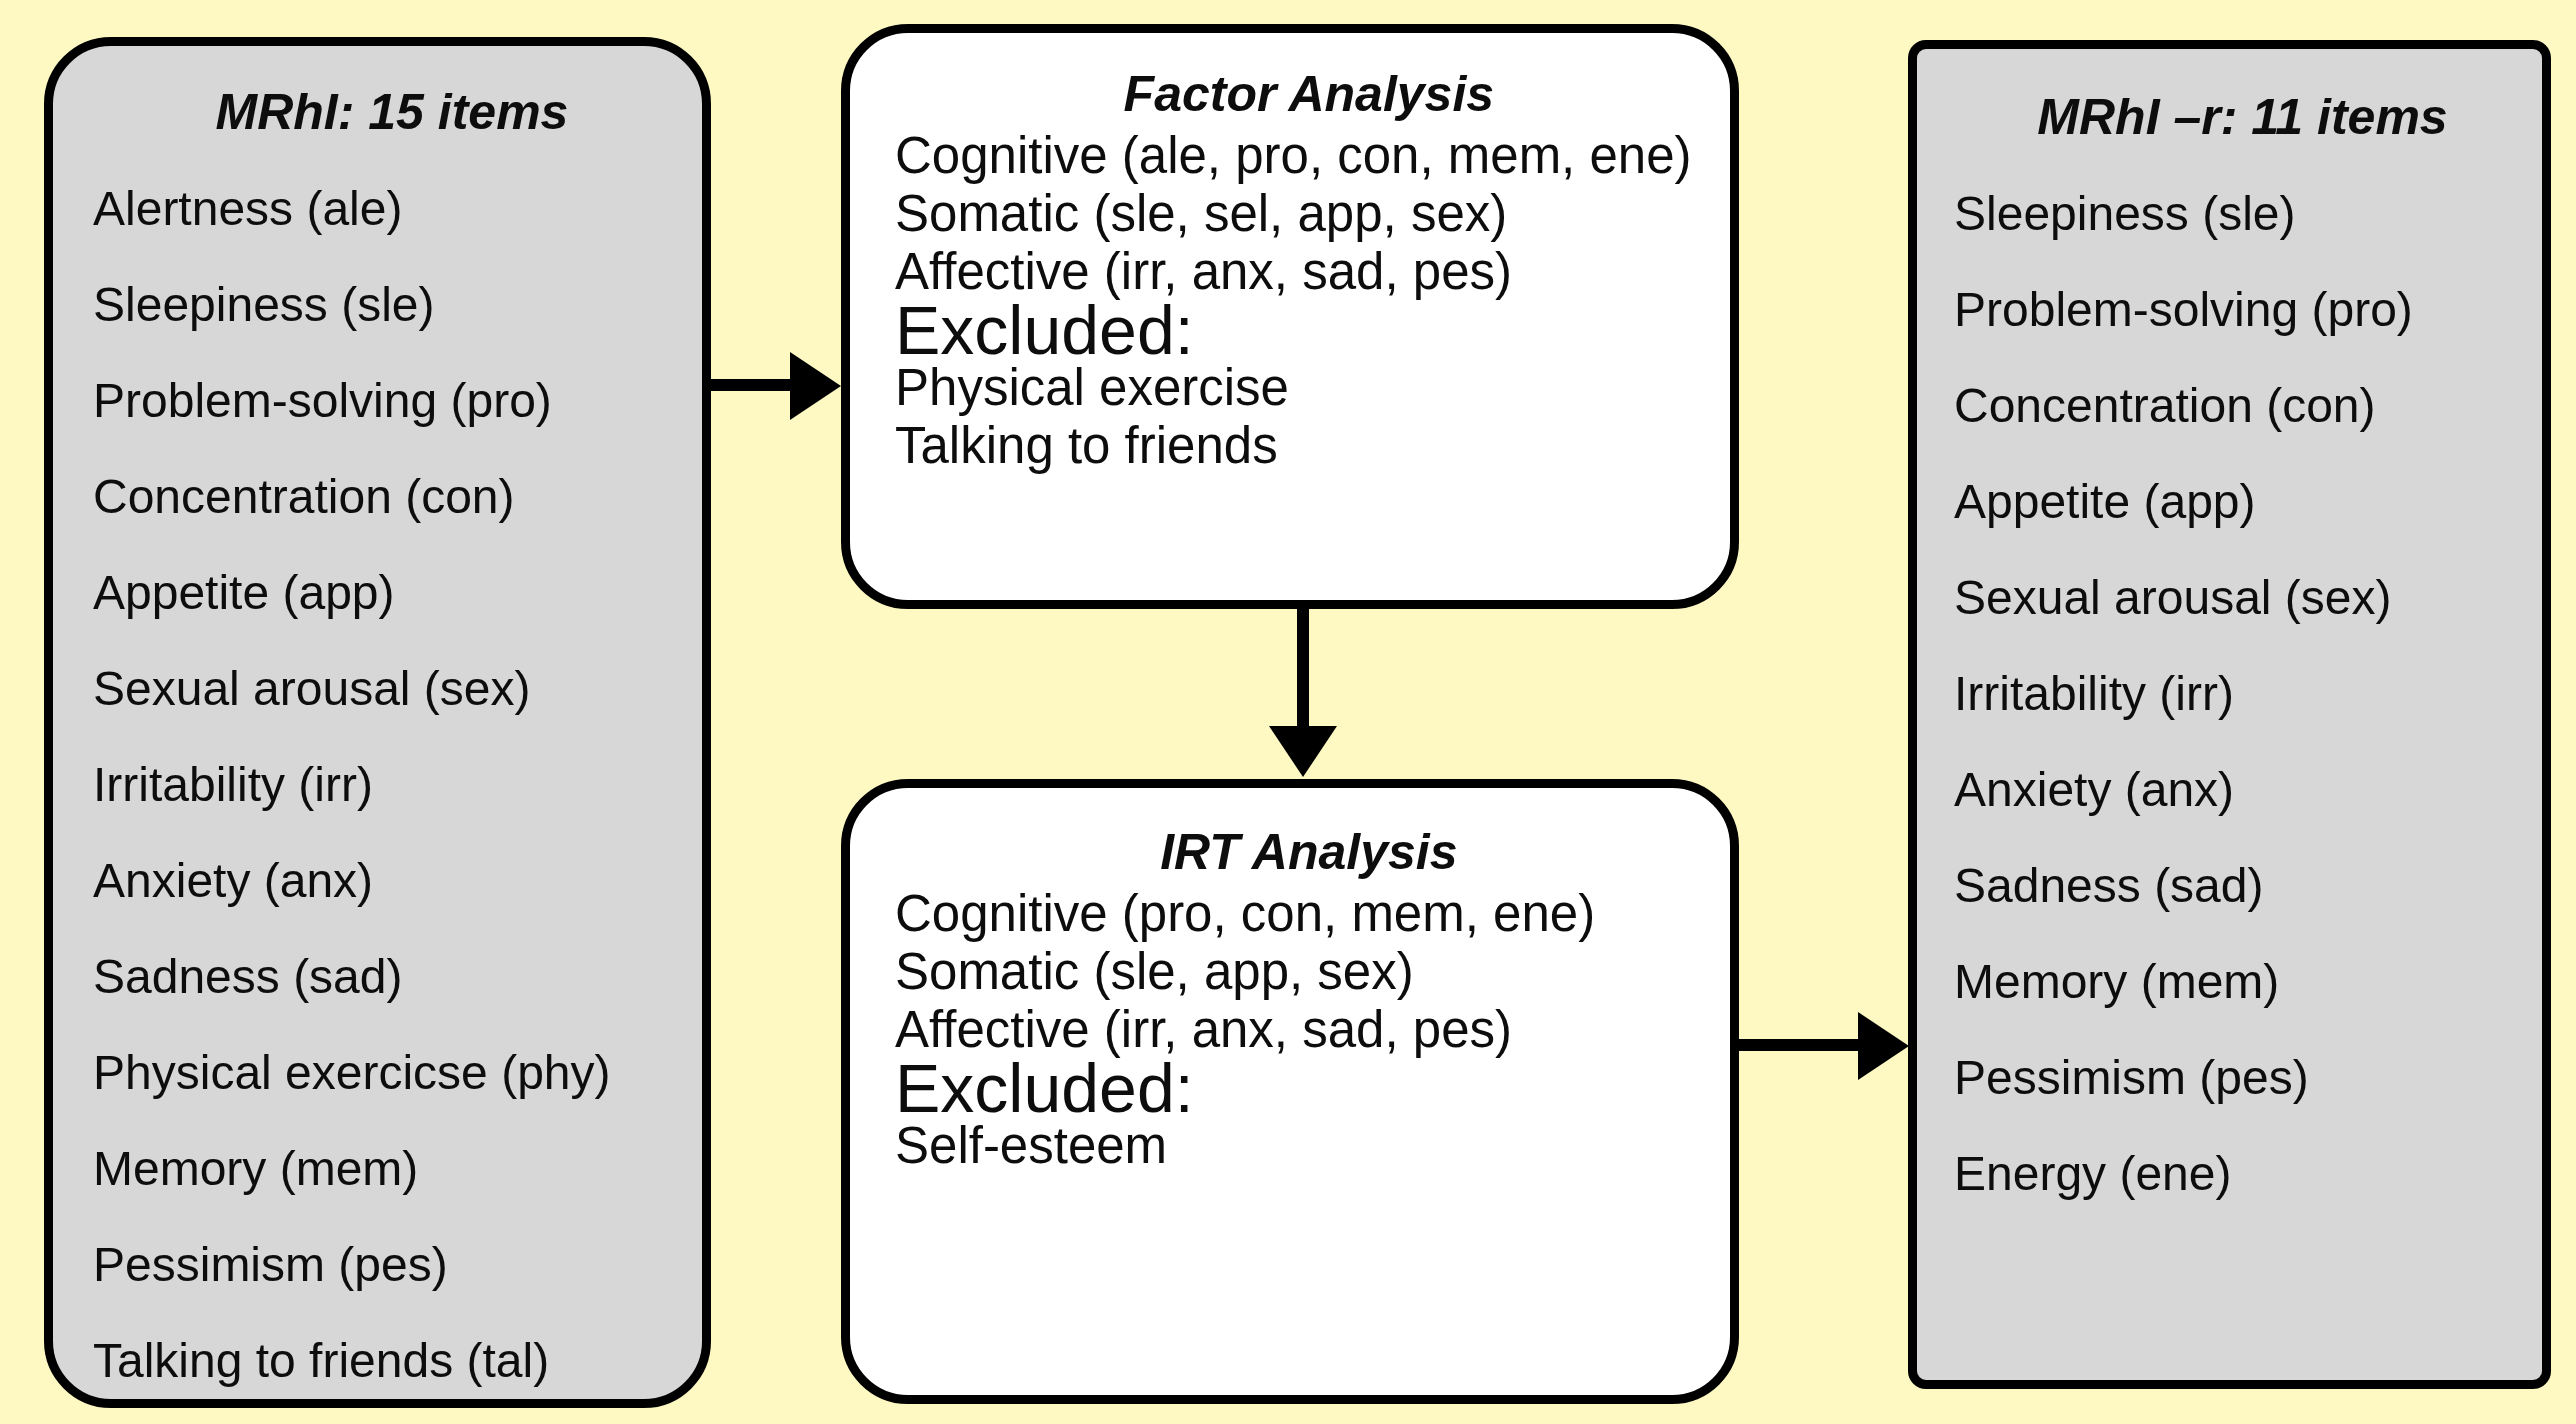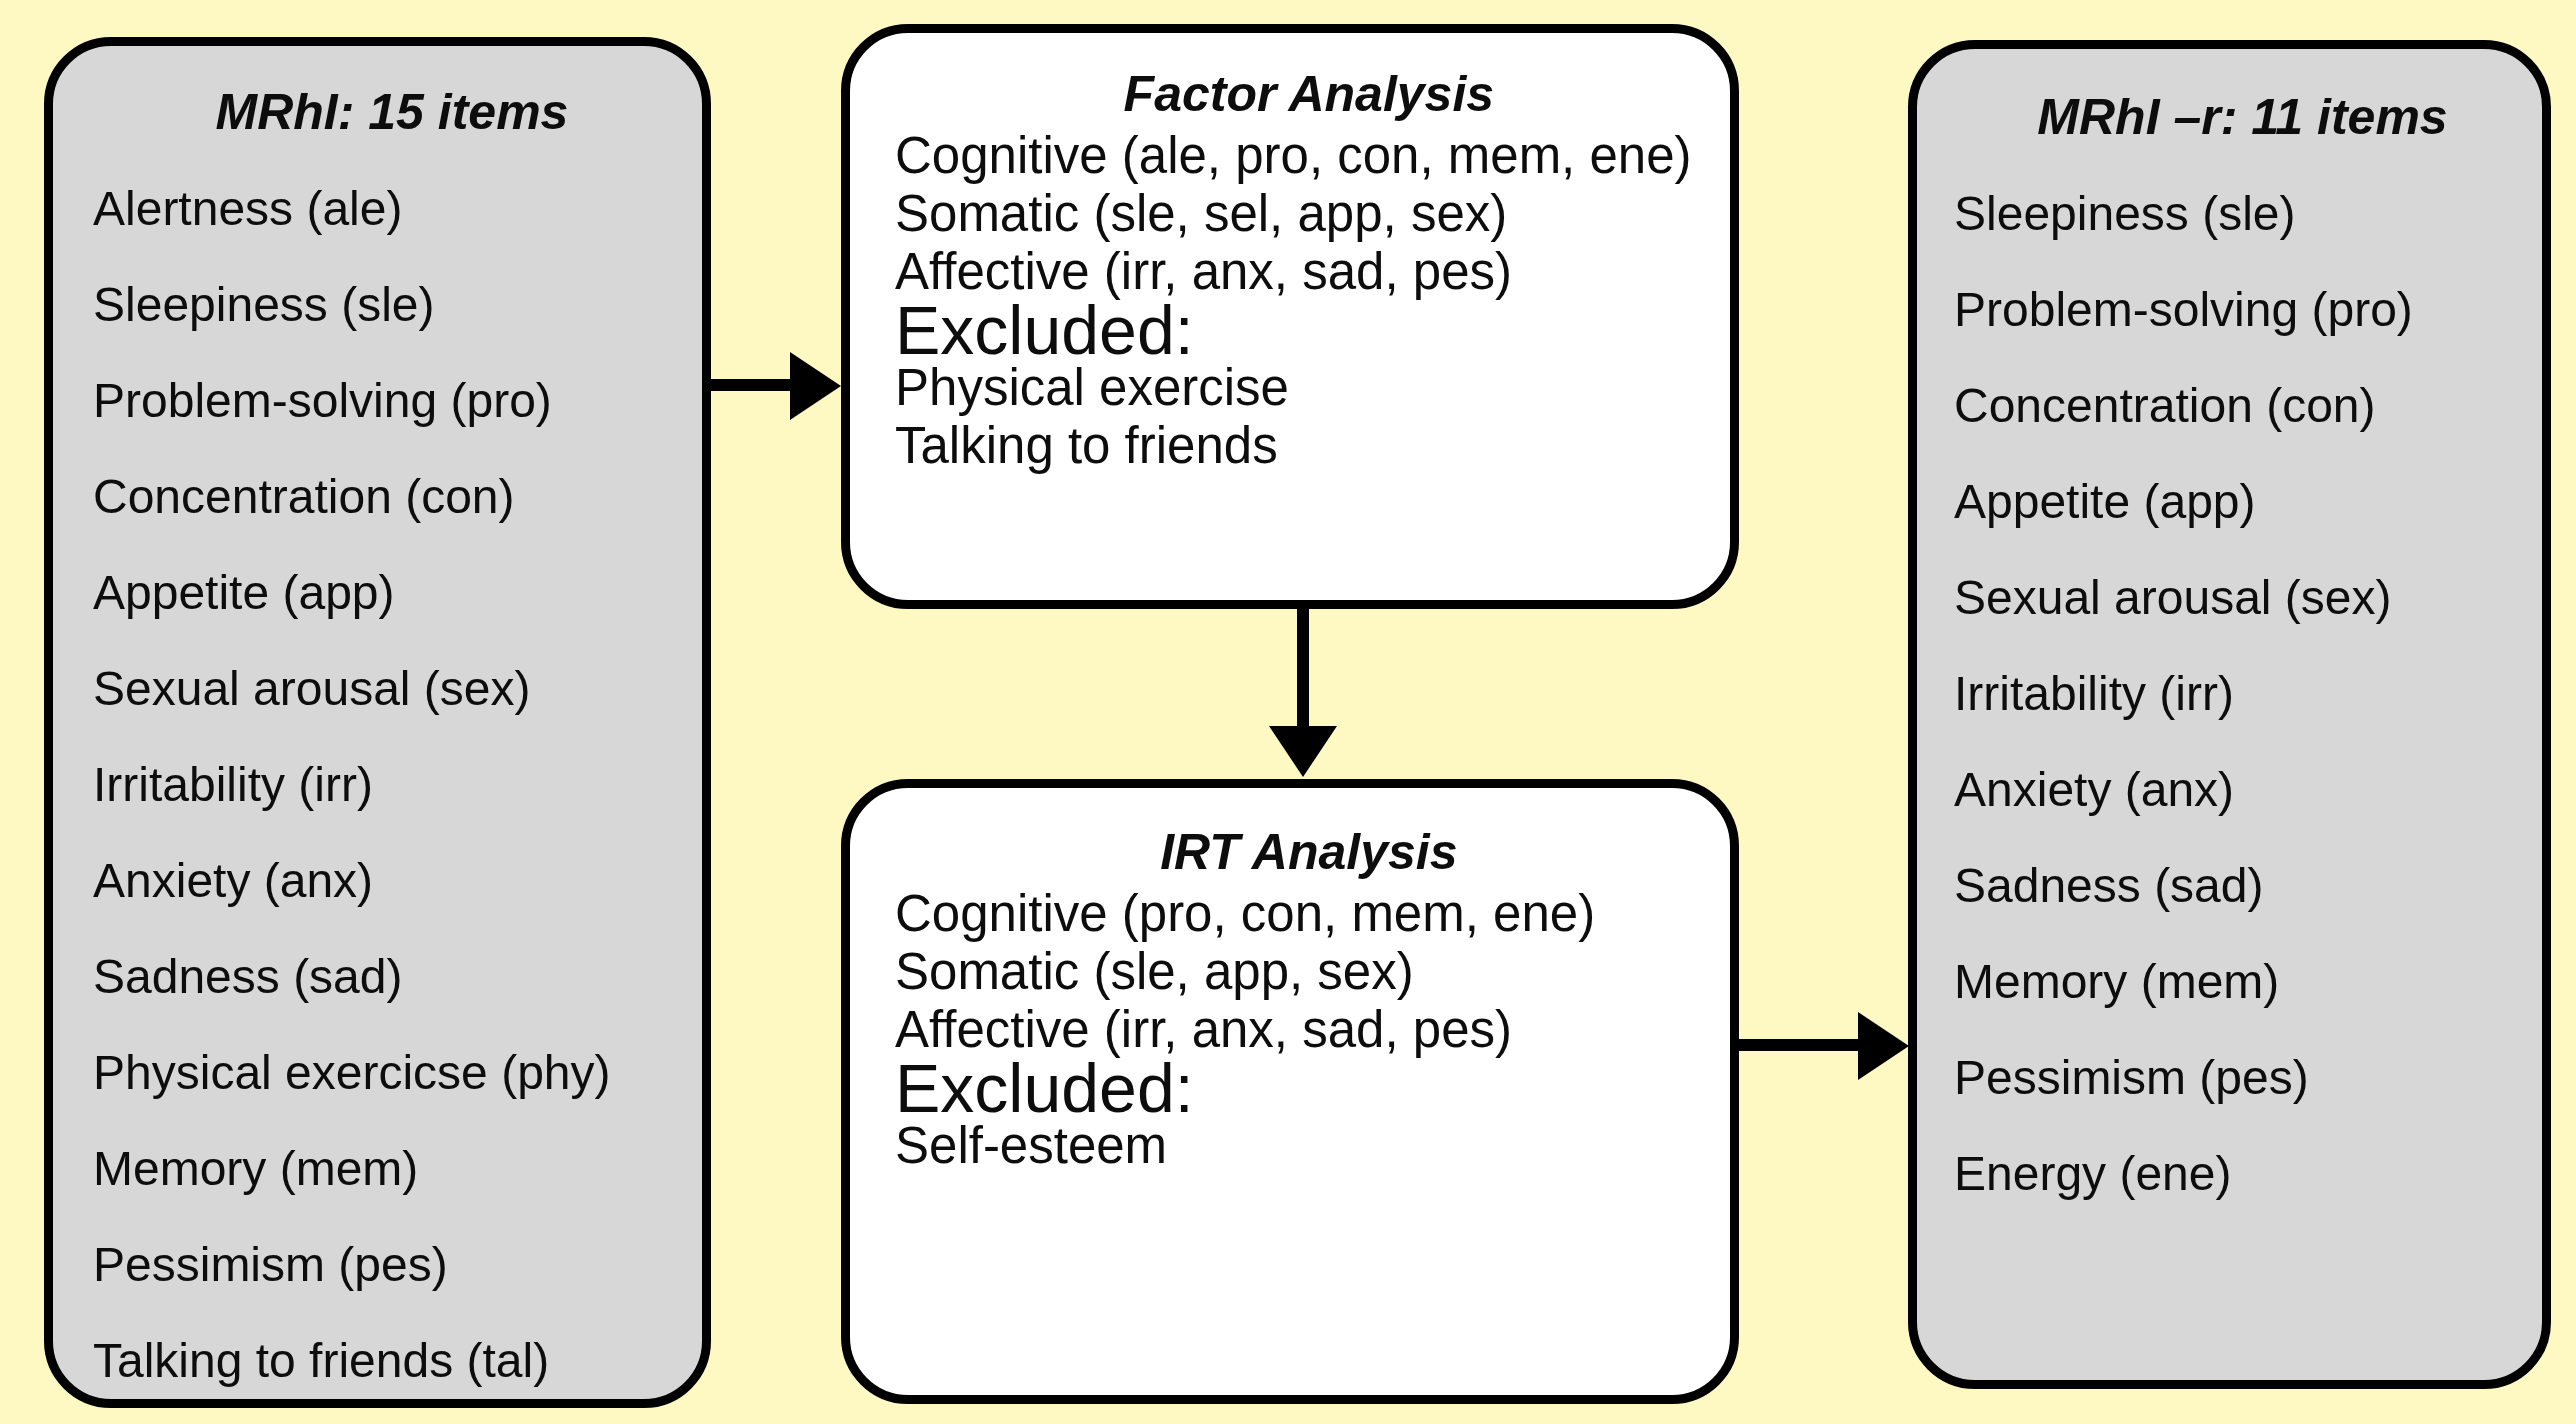--- a/index.html
+++ b/index.html
@@ -68,21 +68,21 @@
     position: absolute; width: 0; height: 0;
     border-left: 34px solid transparent;
     border-right: 34px solid transparent;
     border-top: 51px solid #000000;
   }
 
   
   #left-box   { left: 44px;   top: 37px;   width: 667px;  height: 1371px; padding: 33px 11px 0 40px; }
   #factor-box { left: 841px; top: 24px;   width: 898px; height: 585px;  padding: 28px 7.3px 0 45px; }
   #irt-box    { left: 841px; top: 779px; width: 898px; height: 625px;  padding: 31px 7.3px 0 45px; }
-  #right-box  { left: 1908px; top: 40px;   width: 643px;  height: 1349px; padding: 35px 11px 0 37px; }
+  #right-box  { left: 1908px; top: 40px;   width: 643px;  height: 1349px; padding: 35px 11px 0 37px; border-radius: 18px; }
 </style>
 </head>
 <body>
 
 <div id="stage">
 
   <div id="left-box" class="box gray">
     <div class="box-title">MRhI: 15 items</div>
     <div class="side-items">
         <div class="line">Alertness (ale)</div>

